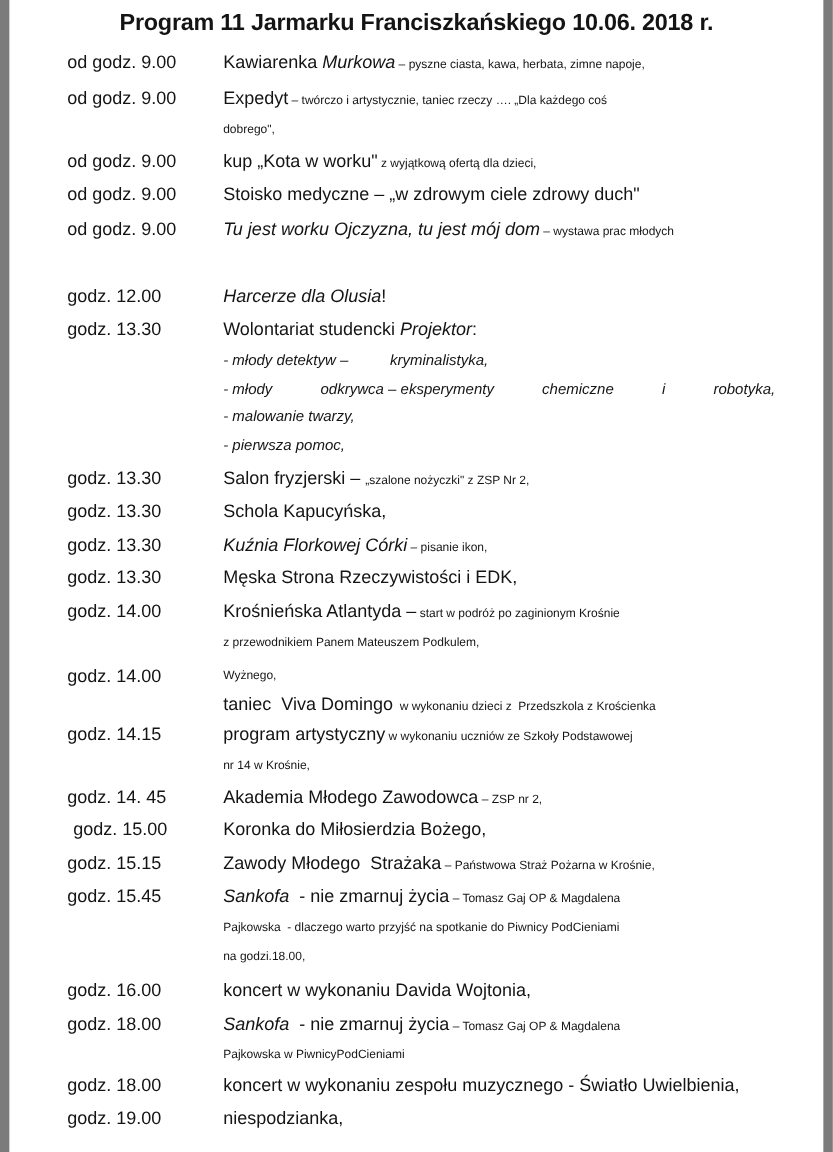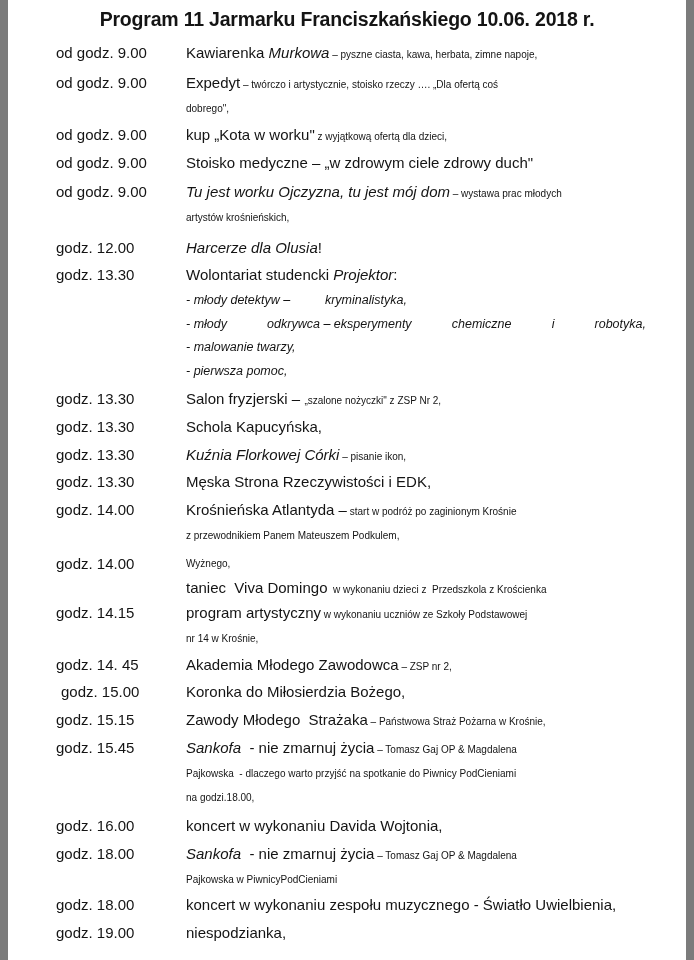--- a/index.html
+++ b/index.html
@@ -39,21 +39,21 @@
     <span class="time">od godz. 9.00</span>
     <div class="desc" style="top:-3px">
       <span class="line"><span>Kawiarenka </span><i>Murkowa</i><span class="sm"> – pyszne ciasta, kawa, herbata, zimne napoje,</span></span>
     </div>
   </div>
 
   <div class="row" style="top:74px">
     <span class="time">od godz. 9.00</span>
     <div class="desc" style="top:-3px">
       <span class="jline">
-          <span><span>Expedyt</span><span class="sm"> – twórczo i artystycznie, stoisko rzeczy …. „Dla ofertą coś</span></span>
+          <span><span>Expedyt</span><span class="sm"> – twórczo i artystycznie, taniec rzeczy …. „Dla każdego coś</span></span>
         </span>
       <span class="line sm">dobrego",</span>
     </div>
   </div>
 
   <div class="row" style="top:126px">
     <span class="time">od godz. 9.00</span>
     <div class="desc" style="top:-3px">
       <span class="line"><span>kup „Kota w worku"</span><span class="sm">  z wyjątkową ofertą dla dzieci,</span></span>
     </div>
@@ -65,21 +65,20 @@
       <span class="line">Stoisko medyczne – „w zdrowym ciele zdrowy duch"</span>
     </div>
   </div>
 
   <div class="row" style="top:183px">
     <span class="time">od godz. 9.00</span>
     <div class="desc" style="top:-3px">
       <span class="jline">
           <span><i>Tu jest worku Ojczyzna, tu jest mój dom</i><span class="sm"> – wystawa prac młodych</span></span>
         </span>
-      <span class="line sm">artystów krośnieńskich,</span>
     </div>
   </div>
 
   <div class="row" style="top:239px">
     <span class="time">godz. 12.00</span>
     <div class="desc" style="top:-3px">
       <span class="line"><i>Harcerze dla Olusia</i><span>!</span></span>
     </div>
   </div>
 

